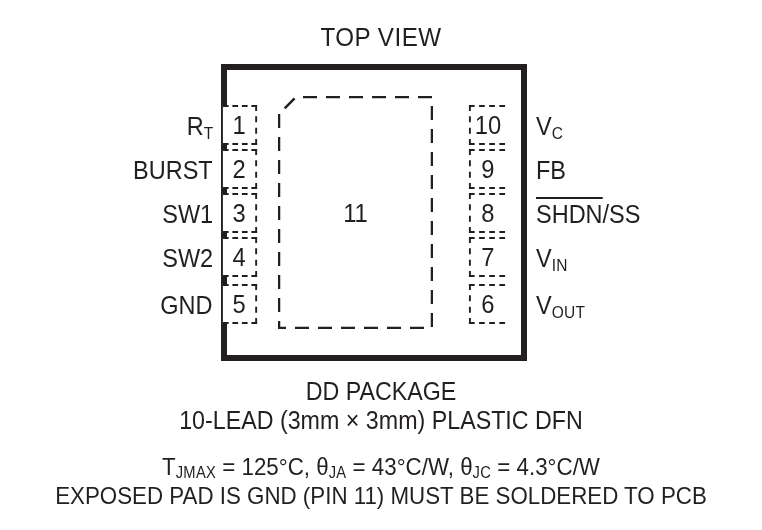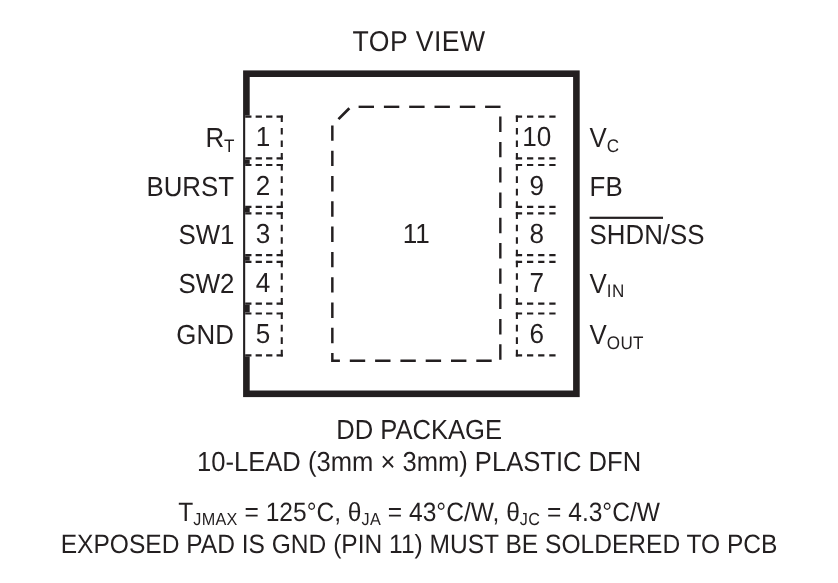--- a/index.html
+++ b/index.html
@@ -54,21 +54,21 @@
     color: #231f20;
     background: #ffffff;
     transform: scaleX(0.95);
   }
   .pin-pad.left  { left: 222px; border-left: none; }
   .pin-pad.right { left: 468px; width: 38px; border-right: none; }
 
   
   #exposed-pad {
     position: absolute;
-    left: 301px;
+    left: 278px;
     top: 96px;
     width: 155px;
     height: 233px;
   }
   #exposed-pad svg { display: block; }
   #exposed-pad-label {
     position: absolute;
     left: 0;
     top: 103px;
     width: 155px;

